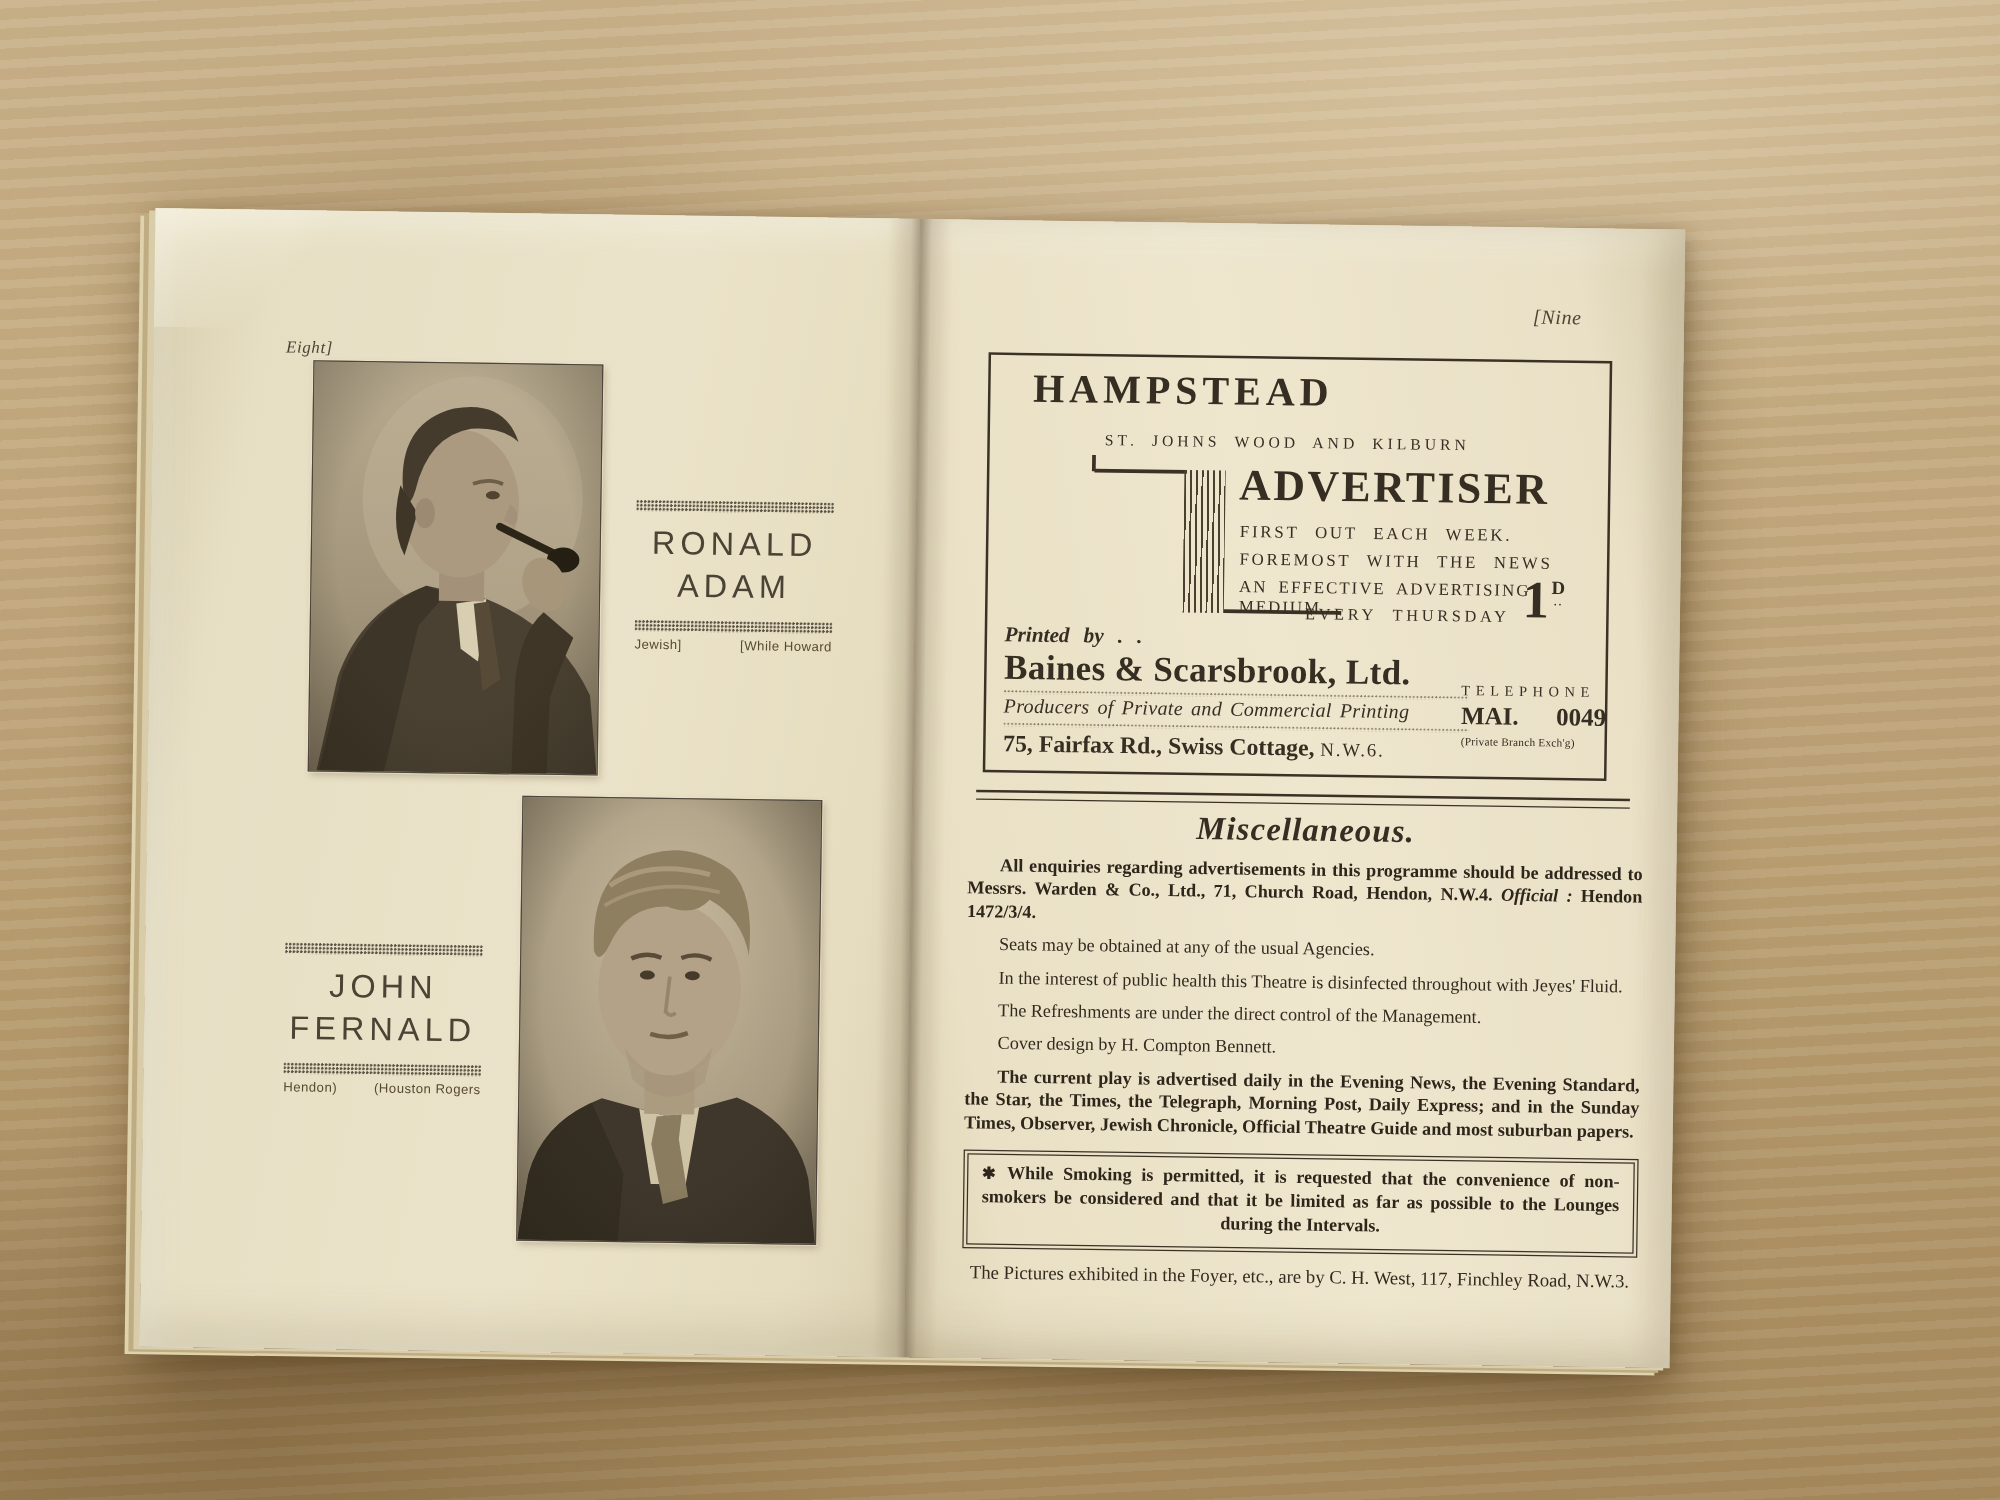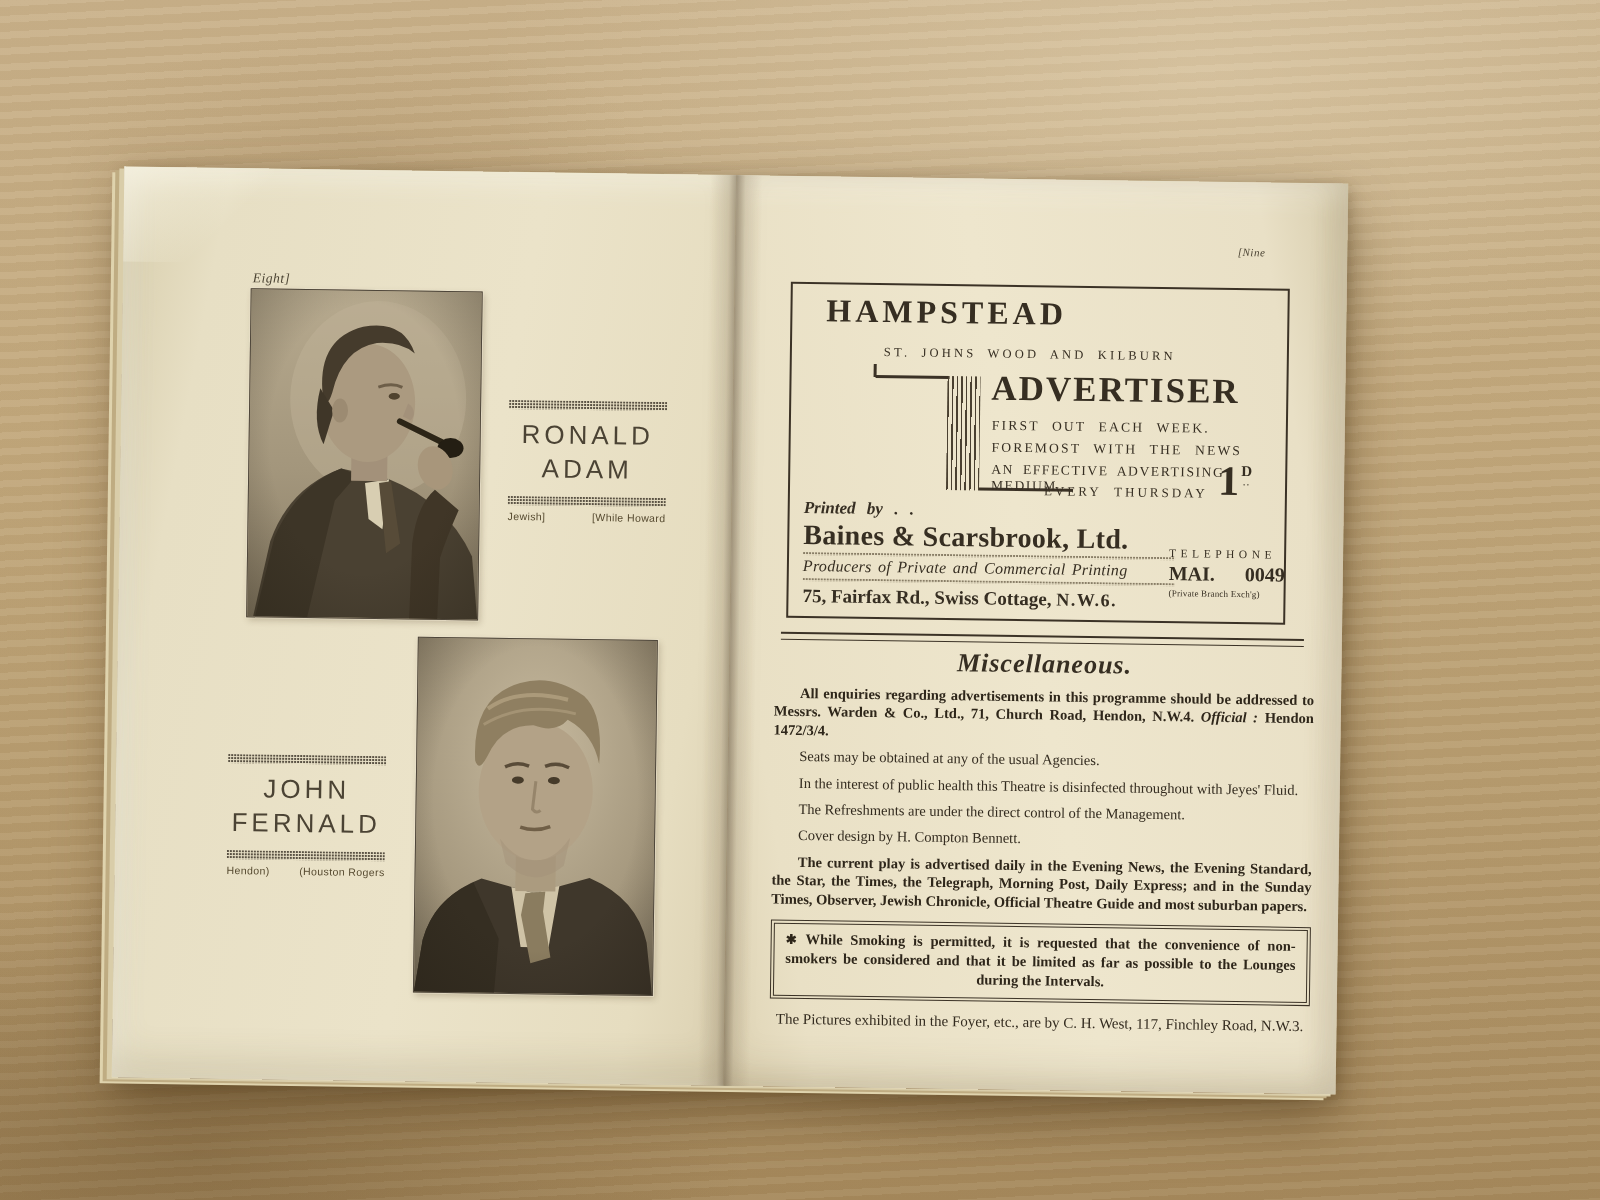--- a/index.html
+++ b/index.html
@@ -41,22 +41,22 @@
     background:linear-gradient(260deg,#d6cbab 0%,#e9e0c6 12%,#eee6cd 50%,#e9e0c5 88%,#ded3b4 100%);
     box-shadow:inset 0 -20px 34px rgba(95,75,42,.13), inset 0 14px 26px rgba(255,255,248,.3), inset -14px 0 24px rgba(120,95,58,.16);
   }
   .gutter{
     position:absolute;left:586px;top:0;width:52px;height:100%;z-index:6;pointer-events:none;
     background:linear-gradient(90deg, rgba(120,95,60,0) 0%, rgba(95,72,40,.16) 36%, rgba(66,48,24,.38) 52%, rgba(95,72,40,.14) 68%, rgba(120,95,60,0) 100%);
   }
   .ink{color:#362e22;}
   
   .folio{position:absolute;font-style:italic;color:#4c4434;}
-  .folio-left{left:106px;top:102px;font-size:13.5px;letter-spacing:.5px;margin-left:24px;}
-  .folio-right{right:82px;top:64px;font-size:11px;letter-spacing:.5px;}
+  .folio-left{left:106px;top:102px;font-size:13.5px;letter-spacing:.5px;}
+  .folio-right{right:82px;top:64px;font-size:16px;letter-spacing:.5px;}
   .photo{
     position:absolute;border:1px solid #4e463a;background:#a79a81;
     box-shadow:0 0 0 1px rgba(236,228,206,.6), 2px 3px 6px rgba(80,60,30,.25);
   }
   .photo svg{display:block;width:100%;height:100%;}
   .photo-adam{left:128px;top:120px;width:230px;height:327px;}
   .photo-fernald{left:300px;top:466px;width:238px;height:354px;}
   .caption{position:absolute;text-align:center;}
   .caption-adam{left:388px;top:228px;width:158px;}
   .caption-fernald{left:112px;top:586px;width:158px;}
@@ -104,21 +104,21 @@
   .ad-printedby{position:absolute;left:14px;top:214px;font-size:17px;font-style:italic;font-weight:600;word-spacing:7px;}
   .printer-block{position:absolute;left:14px;top:236px;width:372px;}
   .printer-name{font-size:28px;line-height:1.05;letter-spacing:.3px;font-weight:600;}
   .fine-dots{
     height:3px;width:100%;margin-top:3px;
     background-image:radial-gradient(circle at 1px 1px, rgba(90,78,56,.7) .7px, transparent .95px);
     background-size:3px 3px;
   }
   .printer-role{font-size:16px;font-style:italic;margin-top:2px;letter-spacing:.3px;word-spacing:2px;}
   .printer-address{font-size:19px;font-weight:bold;margin-top:4px;}
-  .printer-district{font-size:18px;letter-spacing:1.5px;font-weight:700;}
+  .printer-district{font-size:15px;letter-spacing:1.5px;font-weight:400;}
   .phone-block{position:absolute;left:380px;top:258px;width:116px;}
   .phone-label{font-size:11.5px;letter-spacing:4.5px;}
   .phone-row{display:flex;justify-content:space-between;font-size:20px;font-weight:bold;margin-top:3px;}
   .phone-note{font-size:9px;margin-top:3px;white-space:nowrap;letter-spacing:.2px;}
   .section-rule{
     margin:14px 11px 0 6px;height:5px;
     border-top:2.5px solid #3b3226;border-bottom:1.5px solid #3b3226;
   }
   .misc-heading{
     text-align:center;font-size:26px;font-style:italic;font-weight:bold;

